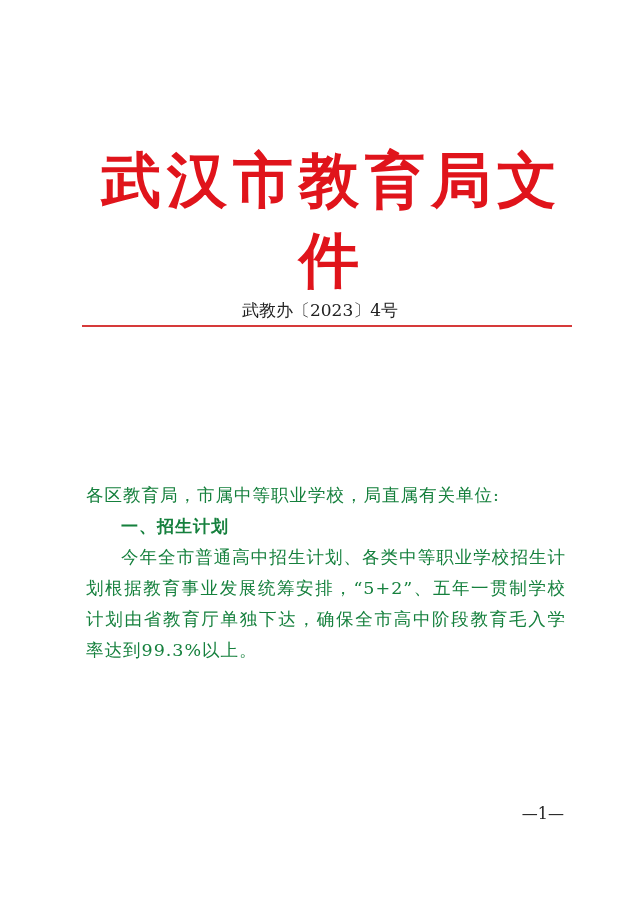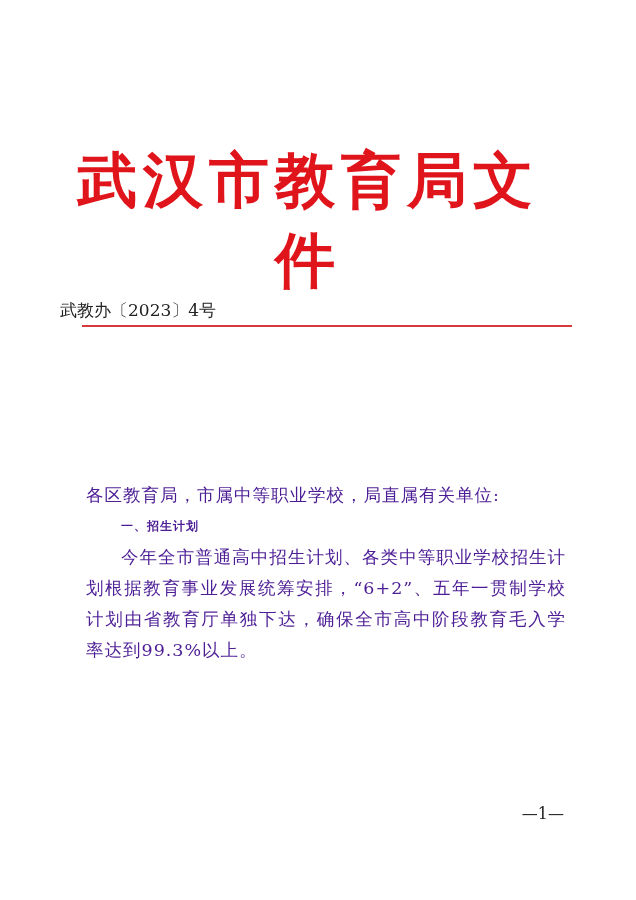--- a/index.html
+++ b/index.html
@@ -1,60 +1,60 @@
 <!DOCTYPE html>
 <html><head>
   <meta charset="utf-8">
   <style>
     html, body { margin: 0; padding: 0; background: #ffffff; }
     body {
       width: 636px; height: 900px; position: relative; overflow: hidden;
       font-family: "DejaVu Serif", "Liberation Serif", serif; color: #1a1a1a;
     }
     .header-title {
-      position: absolute; left: 48px; top: 140px; width: 520px;
+      position: absolute; left: 72px; top: 140px; width: 520px;
       text-align: center; color: #e0141b; font-weight: bold;
       font-size: 60px; letter-spacing: 6px; line-height: 80px;
       font-family: "DejaVu Serif", "Liberation Serif", serif;
     }
     .doc-number {
       position: absolute; left: 60px; top: 298px; width: 520px;
-      font-size: 17px; line-height: 24px; color: #222;
+      text-align: center; font-size: 17px; line-height: 24px; color: #222;
     }
     .red-rule {
       position: absolute; left: 82px; top: 325px; width: 490px; height: 2px;
       background: #d63a3a;
     }
     .notice-title {
       position: absolute; left: 60px; top: 392px; width: 520px;
       text-align: center; font-weight: bold; font-size: 19px; line-height: 32px; color: #111;
     }
     .body-text {
       position: absolute; left: 86px; top: 480px; width: 480px;
-      font-size: 17.5px; line-height: 31px; color: #4c1d95; letter-spacing: 1px;
+      font-size: 17.5px; line-height: 31px; color: #15803d; letter-spacing: 1px;
       text-align: justify;
     }
     .body-text p { margin: 0; }
     .indent { text-indent: 35px; }
-    .section-heading { font-weight: bold; text-indent: 35px; font-family: "DejaVu Sans", "Liberation Sans", sans-serif; font-size: 12px; }
+    .section-heading { font-weight: bold; text-indent: 35px; font-family: "DejaVu Sans", "Liberation Sans", sans-serif; font-size: 17px; }
     .page-number {
       position: absolute; right: 72px; top: 804px; font-size: 16px; color: #222;
     }
   </style>
 </head>
 <body>
 
 <div>
   <div class="header-title">武汉市教育局文件</div>
   <div class="doc-number">武教办〔2023〕4号</div>
   <div class="red-rule"></div>
 
   <div class="notice-title">
   </div>
 
   <div class="body-text">
     <p>各区教育局，市属中等职业学校，局直属有关单位:</p>
     <p class="section-heading">一、招生计划</p>
-    <p class="indent">今年全市普通高中招生计划、各类中等职业学校招生计划根据教育事业发展统筹安排，“6+2”、五年一贯制学校计划由省教育厅单独下达，确保全市高中阶段教育毛入学率达到99.3%以上。</p>
+    <p class="indent">今年全市普通高中招生计划、各类中等职业学校招生计划根据教育事业发展统筹安排，“5+2”、五年一贯制学校计划由省教育厅单独下达，确保全市高中阶段教育毛入学率达到99.3%以上。</p>
   </div>
 
   <div class="page-number">—1—</div>
 </div>
 
 </body></html>

